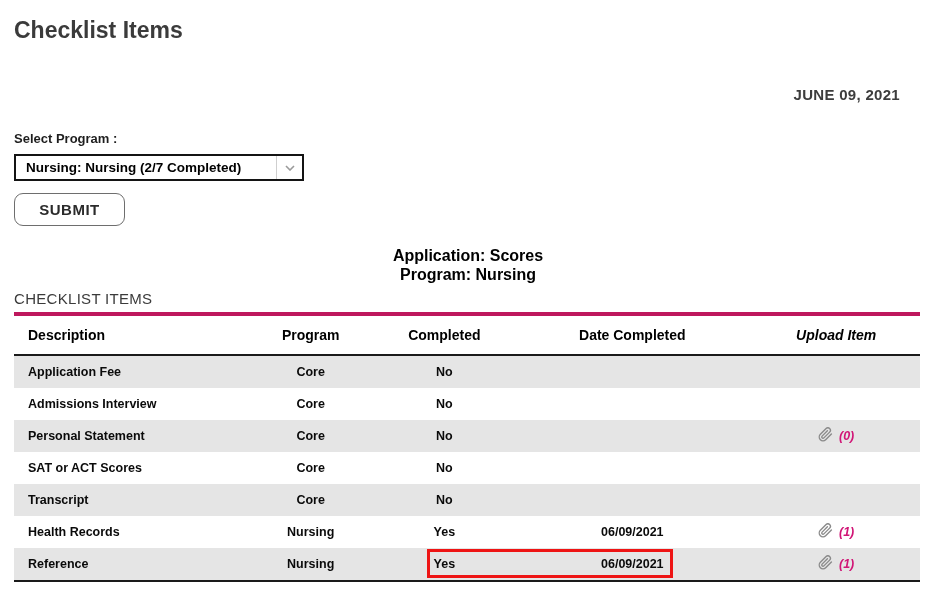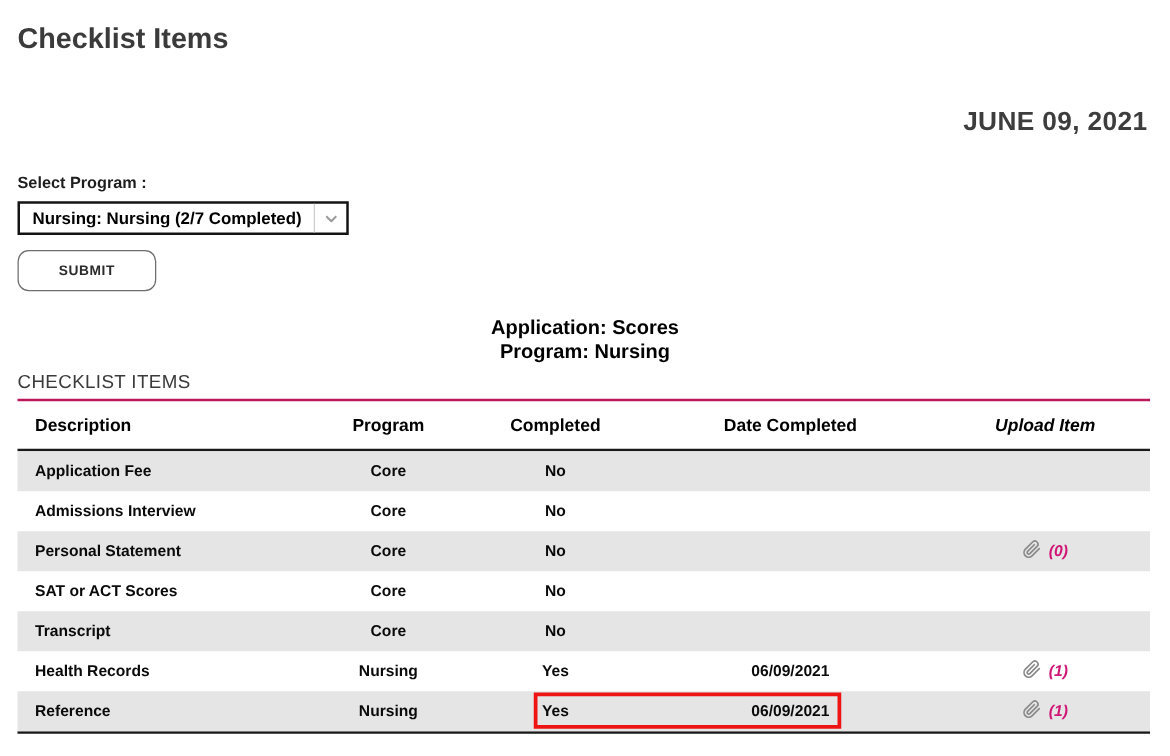--- a/index.html
+++ b/index.html
@@ -2,39 +2,39 @@
 <html><head>
 <meta charset="utf-8">
 <style>
   * { margin:0; padding:0; box-sizing:border-box; }
   html,body { width:936px; height:605px; background:#ffffff; overflow:hidden;
     font-family:"Liberation Sans", sans-serif; }
   .page { width:936px; height:605px; position:relative; }
 
   .page-title { margin:16px 0 0 14px; font-size:23px; font-weight:bold; color:#3b3b3b; line-height:28px; }
 
-  .date-line { margin-top:42px; padding-right:18px; text-align:right; font-size:21px; font-weight:600; color:#3d3d3d; letter-spacing:0.3px; }
+  .date-line { margin-top:42px; padding-right:36px; text-align:right; font-size:15px; font-weight:600; color:#3d3d3d; letter-spacing:0.3px; }
 
   .select-label { margin:28px 0 0 14px; font-size:13px; color:#1e1e1e; font-weight:600; }
 
-  .select-box { margin:8px 0 0 14px; width:265px; height:27px; border:2px solid #141414; background:#fff;
+  .select-box { margin:8px 0 0 14px; width:290px; height:27px; border:2px solid #141414; background:#fff;
     display:flex; align-items:center; cursor:pointer; }
   .select-value { flex:1; padding-left:10px; font-size:13.5px; font-weight:bold; color:#000; white-space:nowrap; overflow:hidden; }
   .select-arrow { width:26px; height:100%; border-left:1px solid #cfcfcf; display:flex; align-items:center; justify-content:center; }
   .select-arrow svg { display:block; }
 
   .submit-btn { margin:12px 0 0 14px; width:111px; height:33px; background:#fff; border:1px solid #6e6e6e;
-    border-radius:9px; font-family:"Liberation Sans", sans-serif; font-size:11px; letter-spacing:0.5px;
+    border-radius:9px; font-family:"Liberation Sans", sans-serif; font-size:15px; letter-spacing:0.5px;
     color:#2b2b2b; font-weight:600; cursor:pointer; }
 
   .app-summary { margin-top:20px; text-align:center; font-size:16px; font-weight:600; color:#000; line-height:19px; }
 
   .section-title { margin:6px 0 0 14px; font-size:15px; color:#3b3b3b; letter-spacing:0.3px; }
 
-  .table { margin:5px 0 0 14px; width:906px; border-top:2px solid #be185d; border-bottom:2px solid #1a1a1a; }
+  .table { margin:5px 0 0 14px; width:906px; border-top:4px solid #be185d; border-bottom:2px solid #1a1a1a; }
   .thead { display:flex; align-items:center; height:40px; border-bottom:2px solid #1a1a1a; }
   .th { font-size:14px; font-weight:bold; color:#000; }
   .row { display:flex; align-items:center; height:32px; position:relative; }
   .row.alt { background:#e5e5e5; }
   .td { font-size:12.5px; font-weight:bold; color:#0a0a0a; }
 
   .col-desc   { width:25.5%; text-align:left; padding-left:14px; }
   .col-prog   { width:14.5%; text-align:center; }
   .col-comp   { width:15%;   text-align:center; }
   .col-date   { width:26.5%; text-align:center; }

